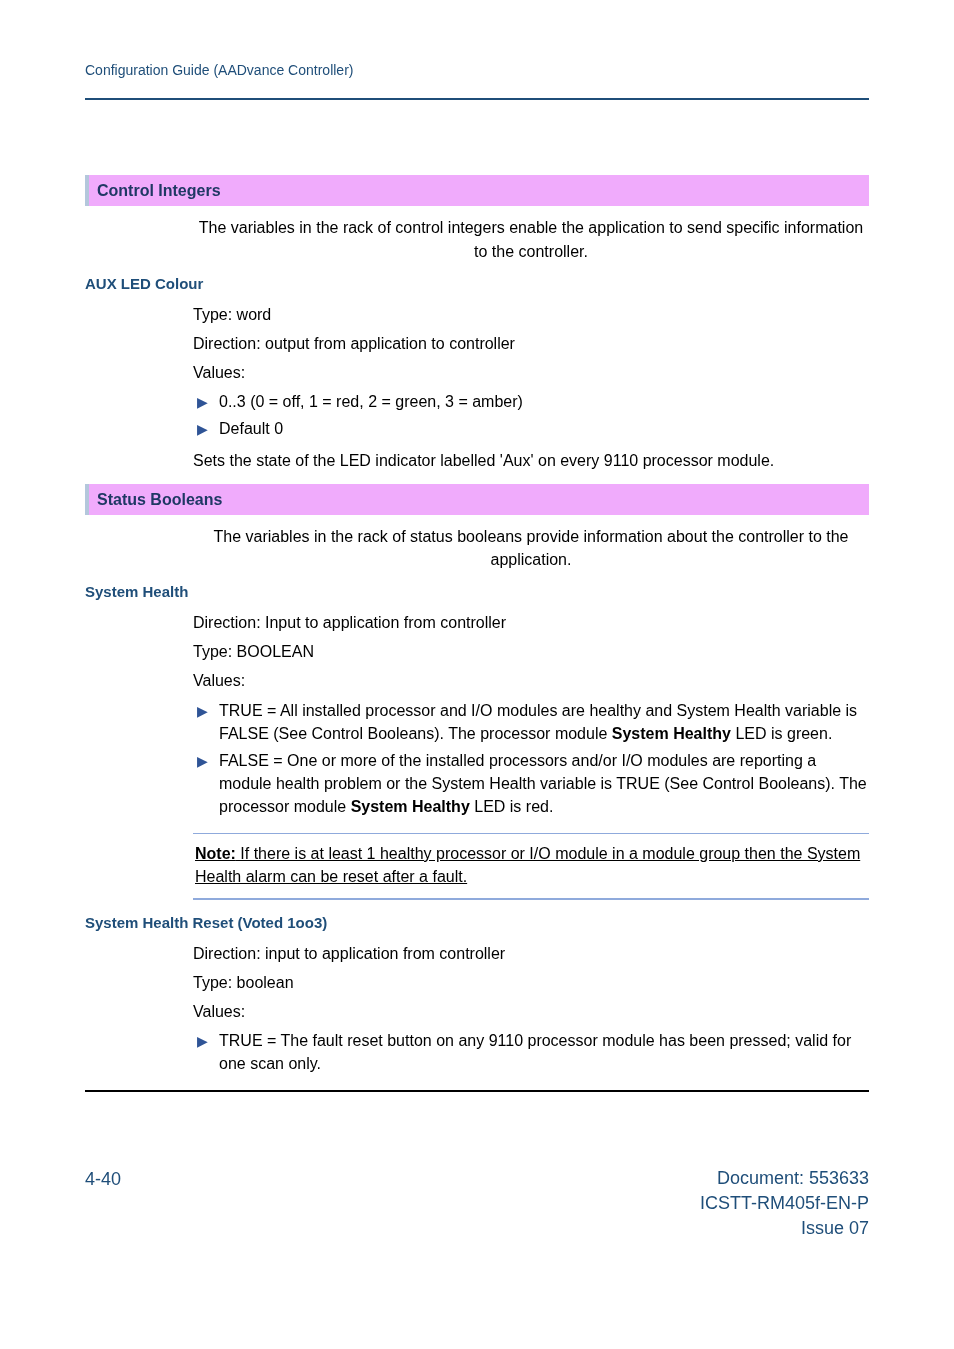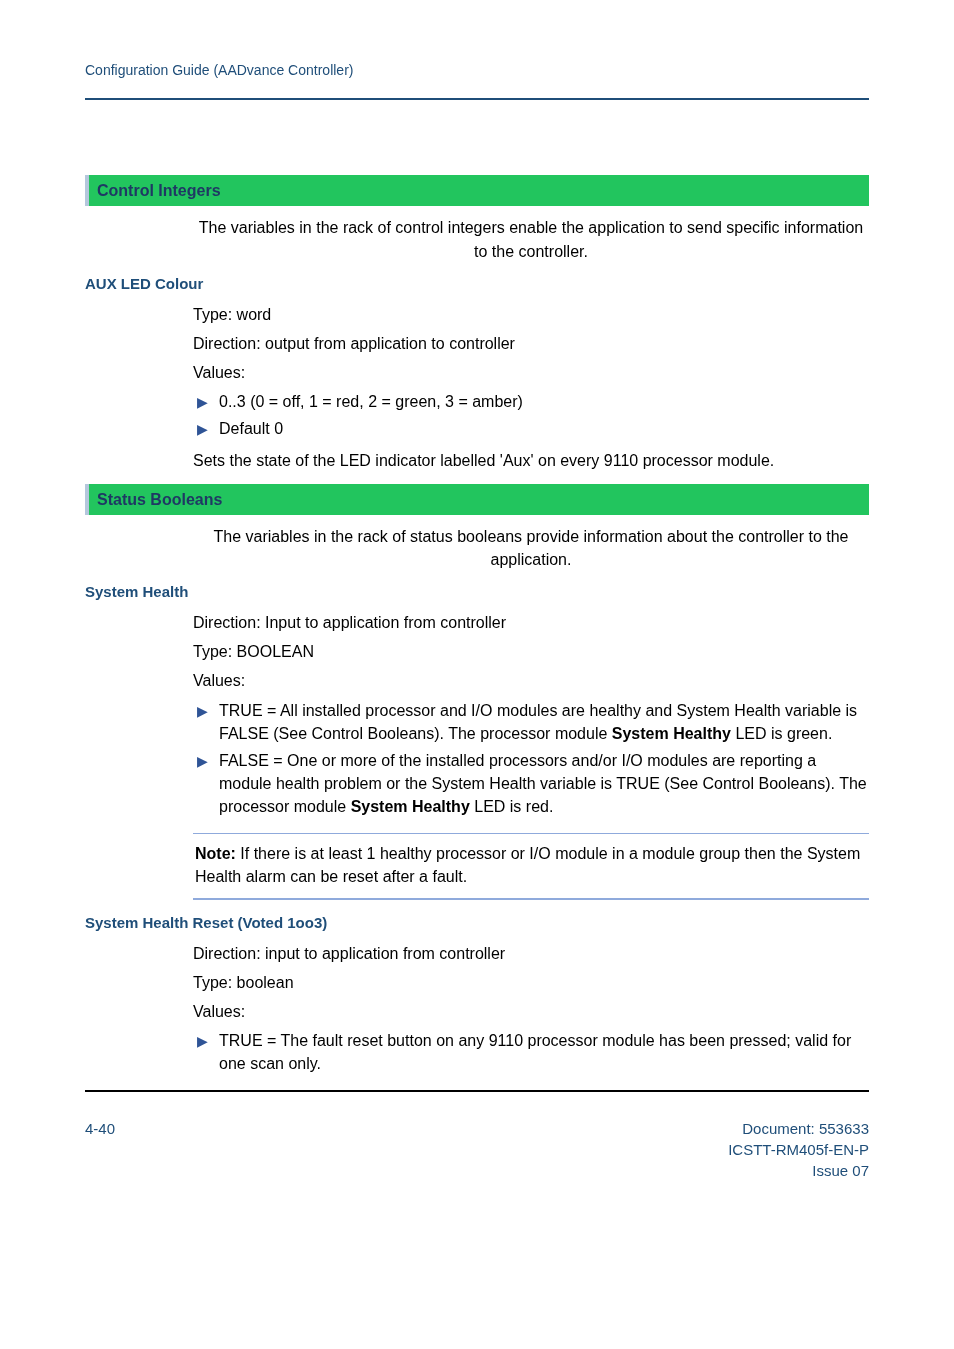--- a/index.html
+++ b/index.html
@@ -20,21 +20,21 @@
     color: #1f4e79;
     font-size: 14px;
     margin-bottom: 18px;
   }
   .header-rule {
     border: none;
     border-top: 2px solid #1f4e79;
     margin-bottom: 75px;
   }
   .section-banner {
-    background: #22c55e;
+    background: #f0abfc;
     border-left: 4px solid #b4c7dc;
     padding: 4px 8px;
     margin-bottom: 10px;
     position: relative;
   }
   .section-banner::before{
     content:"";
     position:absolute;
     left:0;top:0;bottom:0;width:0px;
   }
@@ -72,31 +72,33 @@
     left: 4px;
     top: 2px;
     color: #2f5496;
     font-size: 14px;
   }
   .note-wrap {
     margin: 14px 0 12px 108px;
     border-top: 1px solid #8faadc;
     border-bottom: 2px solid #8faadc;
     padding: 8px 2px 10px 2px;
+    text-decoration: underline;
   }
   .footer-rule {
     border: none;
     border-top: 2px solid #000000;
     margin: 14px 85px 0 85px;
   }
   .footer {
     display: flex;
     justify-content: space-between;
     padding: 26px 85px 0 85px;
-    font-size: 15px;
+    font-size: 18px;
+    margin-top: 48px;
   }
   .footer-left { color: #1f4e79; }
   .footer-right { 
     color: #1f4e79; 
     text-align: right;
     line-height: 1.4;
   }
   .spacer-sm { height: 6px; }
 </style>
 </head>

